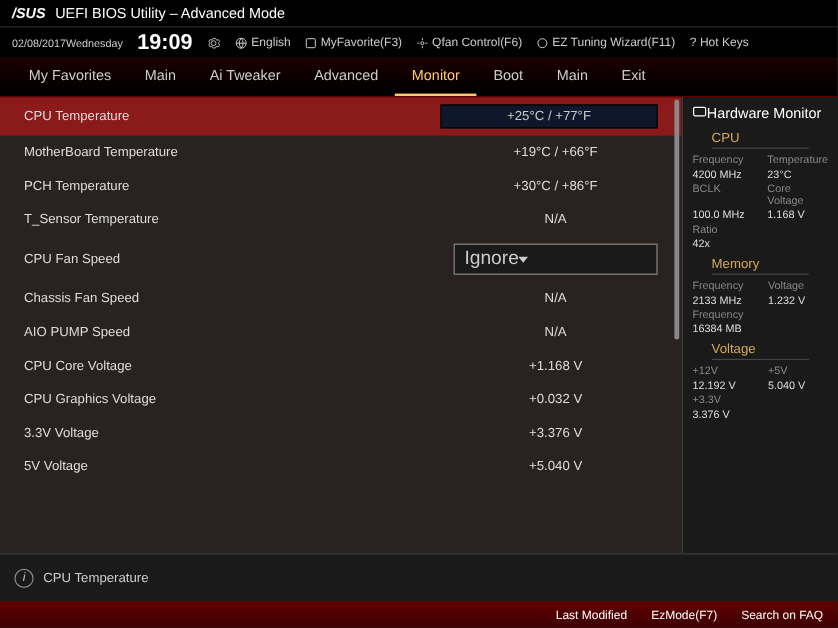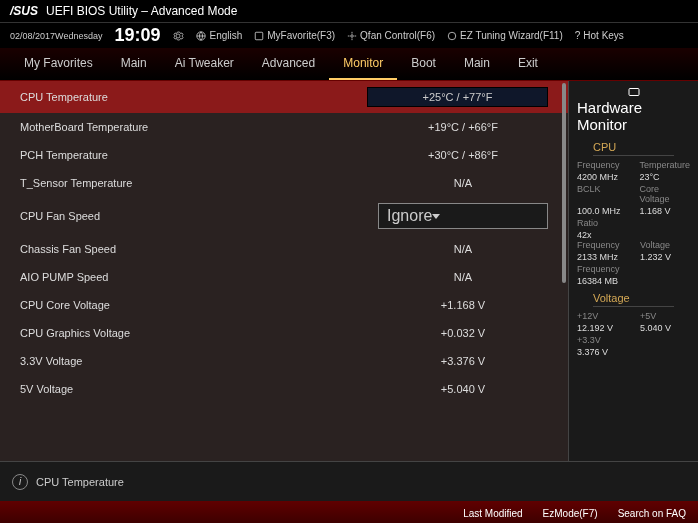--- a/index.html
+++ b/index.html
@@ -18,21 +18,21 @@
 .main { display: flex; height: 380px; }
 .content { flex: 1; background: #2a2221; overflow-y: auto; position: relative; }
 .row { display: flex; align-items: center; padding: 6px 20px; font-size: 11px; min-height: 28px; }
 .row.selected { background: #8b1a1a; }
 .row-label { flex: 1; color: #ddd; }
 .row-value { width: 170px; text-align: center; color: #ddd; }
 .row-dropdown { width: 170px; border: 1px solid #888; padding: 3px 8px; display: flex; align-items: center; background: #1a1a1a; font-size: 16px; cursor: pointer; }
 .row.selected .row-value-box { width: 181px; border: 1px solid #000; background: #0f172a; padding: 3px 8px; text-align: center; }
 .arrow-down { width: 0; height: 0; border-left: 4px solid transparent; border-right: 4px solid transparent; border-top: 5px solid #ccc; }
 .sidebar { width: 130px; background: #1a1a1a; border-left: 1px solid #444; padding: 6px 8px; font-size: 10px; }
-.sidebar-title { display: flex; align-items: center; gap: 0; font-size: 15px; color: #fff; margin-bottom: 8px; flex-direction: column; }
+.sidebar-title { display: flex; align-items: center; gap: 0; font-size: 12px; color: #fff; margin-bottom: 8px; }
 .sidebar-section { color: #d4a855; font-size: 11px; margin: 6px 16px 4px; border-bottom: 1px solid #444; padding-bottom: 2px; }
 .sidebar-grid { display: grid; grid-template-columns: 1fr 1fr; gap: 2px 13px; font-size: 9px; }
 .sidebar-label { color: #888; }
 .sidebar-value { color: #ddd; }
 .info-bar { background: #1a1a1a; border-top: 1px solid #444; padding: 8px 12px; display: flex; align-items: center; gap: 8px; font-size: 11px; height: 40px; }
 .info-icon { width: 16px; height: 16px; border: 1px solid #888; border-radius: 50%; display: flex; align-items: center; justify-content: center; font-size: 10px; font-style: italic; }
 .footer { background: linear-gradient(#600000, #3a0000); padding: 4px 12px; font-size: 10px; display: flex; justify-content: flex-end; align-items: center; gap: 20px; color: #fff; height: 24px; }
 .scrollbar { position: absolute; right: 2px; top: 2px; width: 4px; height: 200px; background: #888; border-radius: 2px; }
 .gear-icon { width: 12px; height: 12px; }
 </style>
@@ -162,20 +162,21 @@
       <span class="sidebar-value">4200 MHz</span>
       <span class="sidebar-value">23°C</span>
       <span class="sidebar-label">BCLK</span>
       <span class="sidebar-label">Core Voltage</span>
       <span class="sidebar-value">100.0 MHz</span>
       <span class="sidebar-value">1.168 V</span>
       <span class="sidebar-label">Ratio</span>
       <span></span>
       <span class="sidebar-value">42x</span>
     </div>
+    <div class="sidebar-section">Memory</div>
     <div class="sidebar-grid">
       <span class="sidebar-label">Frequency</span>
       <span class="sidebar-label">Voltage</span>
       <span class="sidebar-value">2133 MHz</span>
       <span class="sidebar-value">1.232 V</span>
       <span class="sidebar-label">Frequency</span>
       <span></span>
       <span class="sidebar-value">16384 MB</span>
     </div>
     <div class="sidebar-section">Voltage</div>

